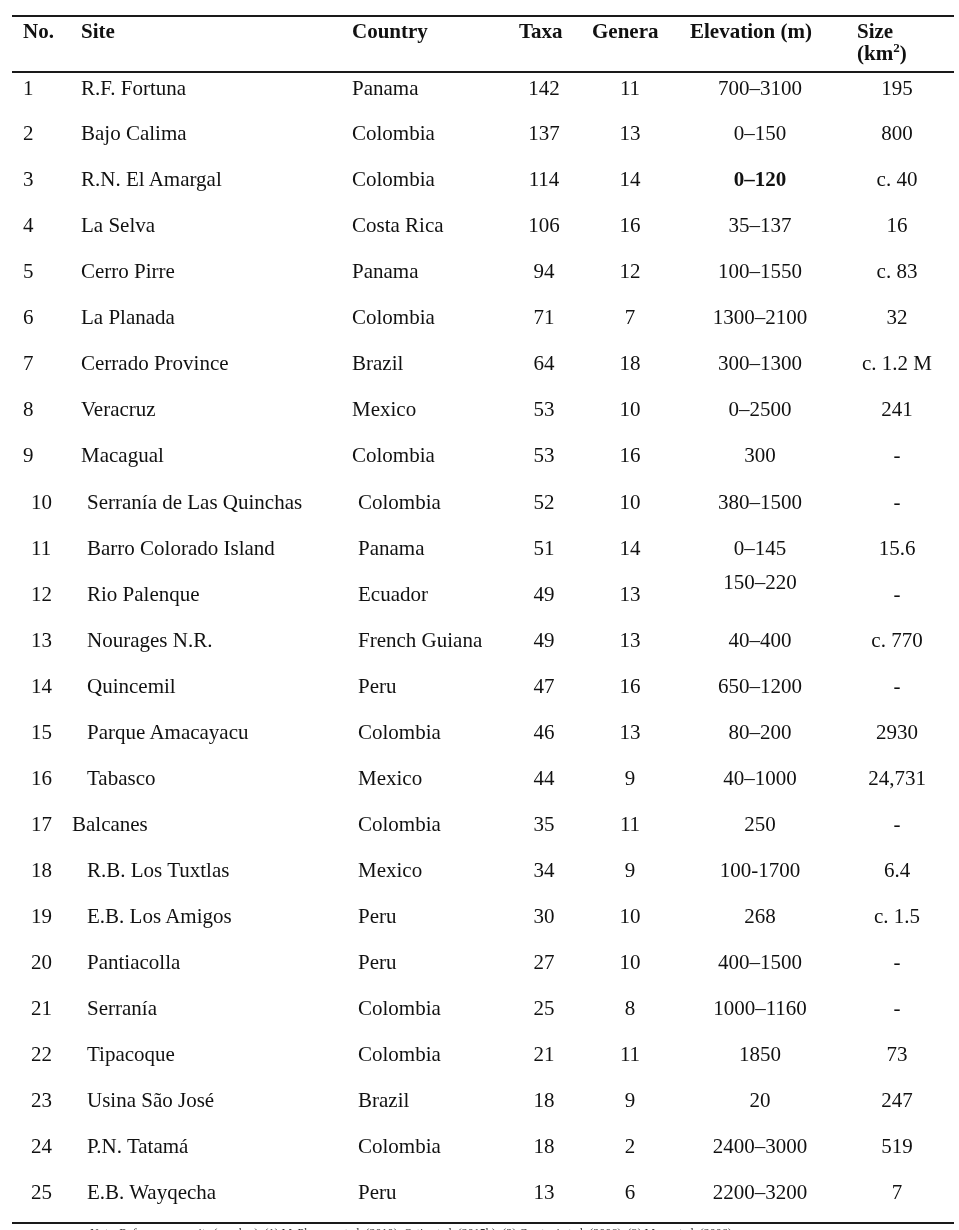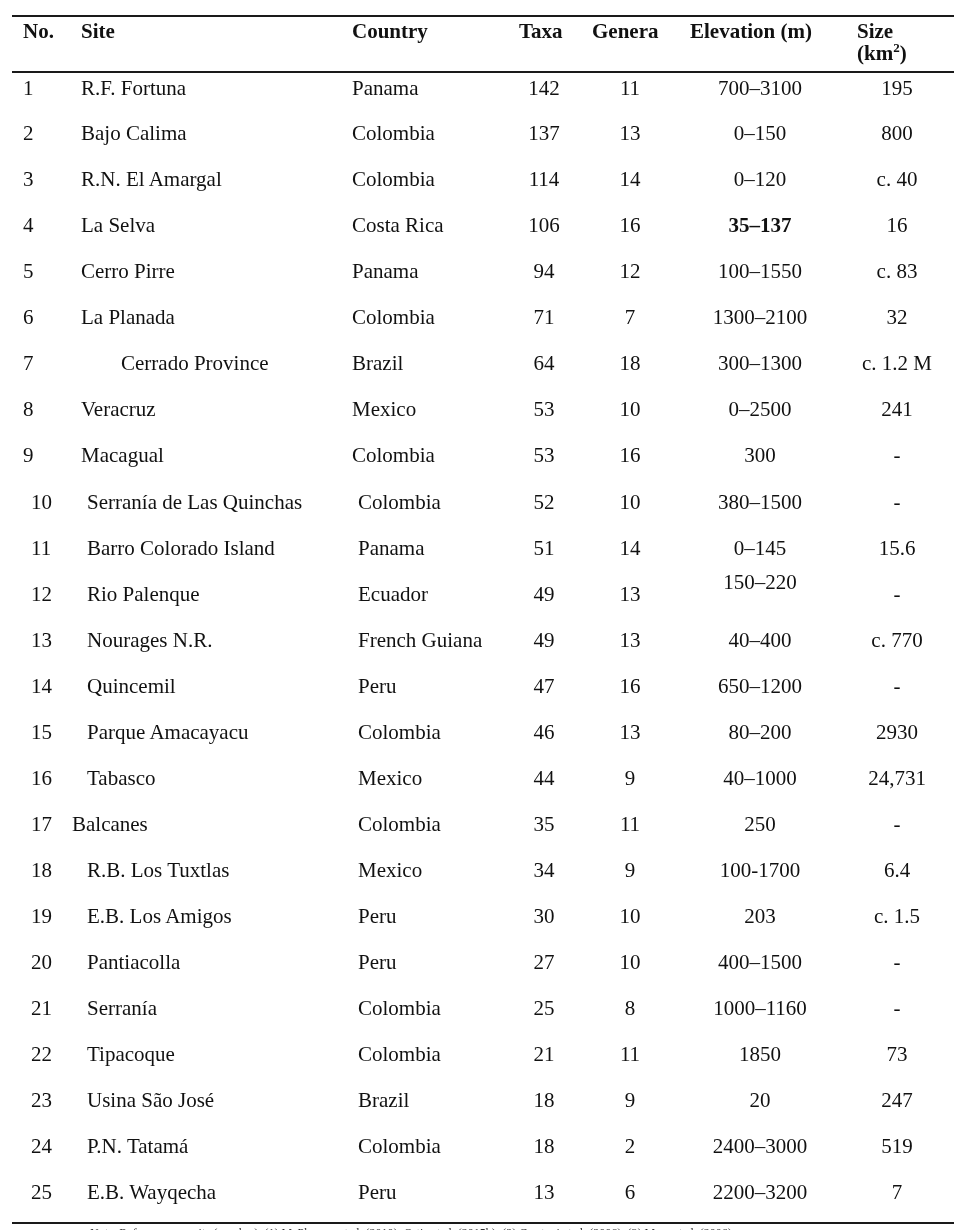--- a/index.html
+++ b/index.html
@@ -63,30 +63,30 @@
       <div class="cell c" style="top: 121px; left: 600px; width: 60px;">13</div>
       <div class="cell c" style="top: 121px; left: 680px; width: 160px;">0–150</div>
       <div class="cell c" style="top: 121px; left: 850px; width: 94px;">800</div>
     </div>
     <div>
       <div class="cell" style="top: 167px; left: 23px; width: 30px;">3</div>
       <div class="cell" style="top: 167px; left: 81px; width: 270px;">R.N. El Amargal</div>
       <div class="cell" style="top: 167px; left: 352px; width: 160px;">Colombia</div>
       <div class="cell c" style="top: 167px; left: 516px; width: 56px;">114</div>
       <div class="cell c" style="top: 167px; left: 600px; width: 60px;">14</div>
-      <div class="cell c" style="top: 167px; left: 680px; width: 160px;">0–120</div>
+      <div class="cell c" style="top: 167px; left: 680px; width: 160px; font-weight: bold;">0–120</div>
       <div class="cell c" style="top: 167px; left: 850px; width: 94px;">c. 40</div>
     </div>
     <div>
       <div class="cell" style="top: 213px; left: 23px; width: 30px;">4</div>
       <div class="cell" style="top: 213px; left: 81px; width: 270px;">La Selva</div>
       <div class="cell" style="top: 213px; left: 352px; width: 160px;">Costa Rica</div>
       <div class="cell c" style="top: 213px; left: 516px; width: 56px;">106</div>
       <div class="cell c" style="top: 213px; left: 600px; width: 60px;">16</div>
-      <div class="cell c" style="top: 213px; left: 680px; width: 160px; font-weight: bold;">35–137</div>
+      <div class="cell c" style="top: 213px; left: 680px; width: 160px;">35–137</div>
       <div class="cell c" style="top: 213px; left: 850px; width: 94px;">16</div>
     </div>
     <div>
       <div class="cell" style="top: 259px; left: 23px; width: 30px;">5</div>
       <div class="cell" style="top: 259px; left: 81px; width: 270px;">Cerro Pirre</div>
       <div class="cell" style="top: 259px; left: 352px; width: 160px;">Panama</div>
       <div class="cell c" style="top: 259px; left: 516px; width: 56px;">94</div>
       <div class="cell c" style="top: 259px; left: 600px; width: 60px;">12</div>
       <div class="cell c" style="top: 259px; left: 680px; width: 160px;">100–1550</div>
       <div class="cell c" style="top: 259px; left: 850px; width: 94px;">c. 83</div>
@@ -95,21 +95,21 @@
       <div class="cell" style="top: 305px; left: 23px; width: 30px;">6</div>
       <div class="cell" style="top: 305px; left: 81px; width: 270px;">La Planada</div>
       <div class="cell" style="top: 305px; left: 352px; width: 160px;">Colombia</div>
       <div class="cell c" style="top: 305px; left: 516px; width: 56px;">71</div>
       <div class="cell c" style="top: 305px; left: 600px; width: 60px;">7</div>
       <div class="cell c" style="top: 305px; left: 680px; width: 160px;">1300–2100</div>
       <div class="cell c" style="top: 305px; left: 850px; width: 94px;">32</div>
     </div>
     <div>
       <div class="cell" style="top: 351px; left: 23px; width: 30px;">7</div>
-      <div class="cell" style="top: 351px; left: 81px; width: 270px; margin-left: 40px;">Cerrado Province</div>
+      <div class="cell" style="top: 351px; left: 81px; width: 270px;">Cerrado Province</div>
       <div class="cell" style="top: 351px; left: 352px; width: 160px;">Brazil</div>
       <div class="cell c" style="top: 351px; left: 516px; width: 56px;">64</div>
       <div class="cell c" style="top: 351px; left: 600px; width: 60px;">18</div>
       <div class="cell c" style="top: 351px; left: 680px; width: 160px;">300–1300</div>
       <div class="cell c" style="top: 351px; left: 850px; width: 94px;">c. 1.2 M</div>
     </div>
     <div>
       <div class="cell" style="top: 397px; left: 23px; width: 30px;">8</div>
       <div class="cell" style="top: 397px; left: 81px; width: 270px;">Veracruz</div>
       <div class="cell" style="top: 397px; left: 352px; width: 160px;">Mexico</div>
@@ -207,21 +207,21 @@
       <div class="cell c" style="top: 858px; left: 600px; width: 60px;">9</div>
       <div class="cell c" style="top: 858px; left: 680px; width: 160px;">100-1700</div>
       <div class="cell c" style="top: 858px; left: 850px; width: 94px;">6.4</div>
     </div>
     <div>
       <div class="cell" style="top: 904px; left: 31px; width: 30px;">19</div>
       <div class="cell" style="top: 904px; left: 87px; width: 270px;">E.B. Los Amigos</div>
       <div class="cell" style="top: 904px; left: 358px; width: 160px;">Peru</div>
       <div class="cell c" style="top: 904px; left: 516px; width: 56px;">30</div>
       <div class="cell c" style="top: 904px; left: 600px; width: 60px;">10</div>
-      <div class="cell c" style="top: 904px; left: 680px; width: 160px;">203</div>
+      <div class="cell c" style="top: 904px; left: 680px; width: 160px;">268</div>
       <div class="cell c" style="top: 904px; left: 850px; width: 94px;">c. 1.5</div>
     </div>
     <div>
       <div class="cell" style="top: 950px; left: 31px; width: 30px;">20</div>
       <div class="cell" style="top: 950px; left: 87px; width: 270px;">Pantiacolla</div>
       <div class="cell" style="top: 950px; left: 358px; width: 160px;">Peru</div>
       <div class="cell c" style="top: 950px; left: 516px; width: 56px;">27</div>
       <div class="cell c" style="top: 950px; left: 600px; width: 60px;">10</div>
       <div class="cell c" style="top: 950px; left: 680px; width: 160px;">400–1500</div>
       <div class="cell c" style="top: 950px; left: 850px; width: 94px;">-</div>

